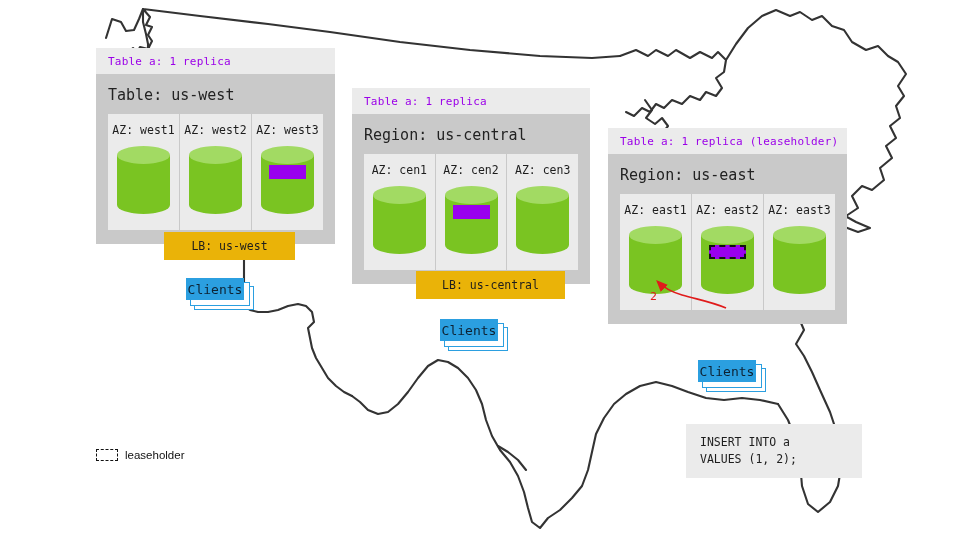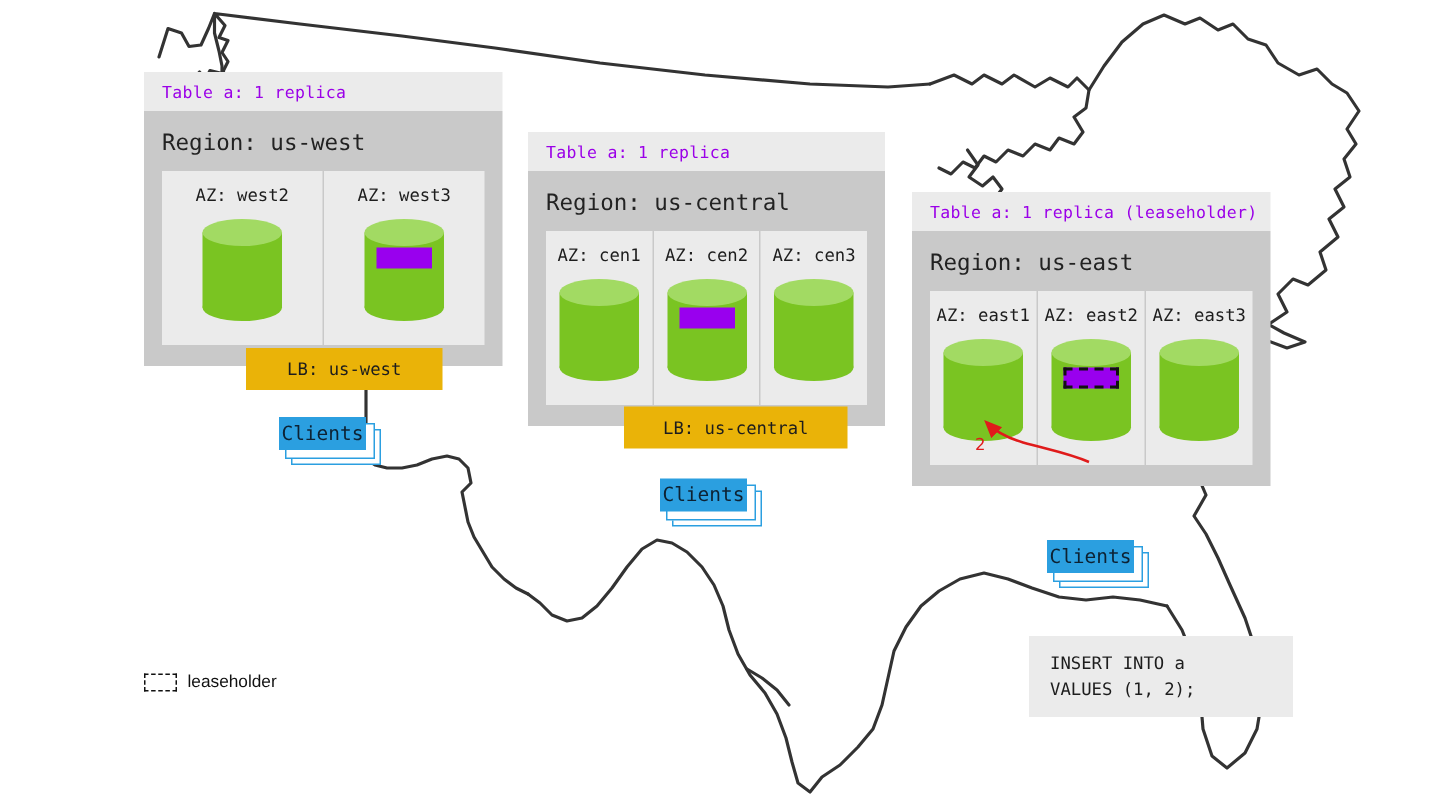--- a/index.html
+++ b/index.html
@@ -163,23 +163,31 @@
 
       <path d="M498,446 L508,452 L518,460 L526,470"></path>
 
       <path d="M806,280 L814,286 L806,292 L814,298"></path>
     </g>
   </svg>
 
   <div class="region-panel" id="panel-us-west" style="left:96px;top:48px;width:239px;">
     <div class="panel-header">Table a: 1 replica</div>
     <div class="panel-body">
-      <div class="region-title">Region: us-west</div>
+      <div class="region-title">Table: us-west</div>
 
       <div class="az-row" style="height:116px;">
+        <div class="az-cell">
+          <div class="az-label">AZ: west1</div>
+          <div class="cyl" style="width:53px;height:76px;">
+            <div class="bot"></div>
+            <div class="body"></div>
+            <div class="top"></div>
+          </div>
+        </div>
         <div class="az-cell">
           <div class="az-label">AZ: west2</div>
           <div class="cyl" style="width:53px;height:76px;">
             <div class="bot"></div>
             <div class="body"></div>
             <div class="top"></div>
           </div>
         </div>
         <div class="az-cell">
           <div class="az-label">AZ: west3</div>

